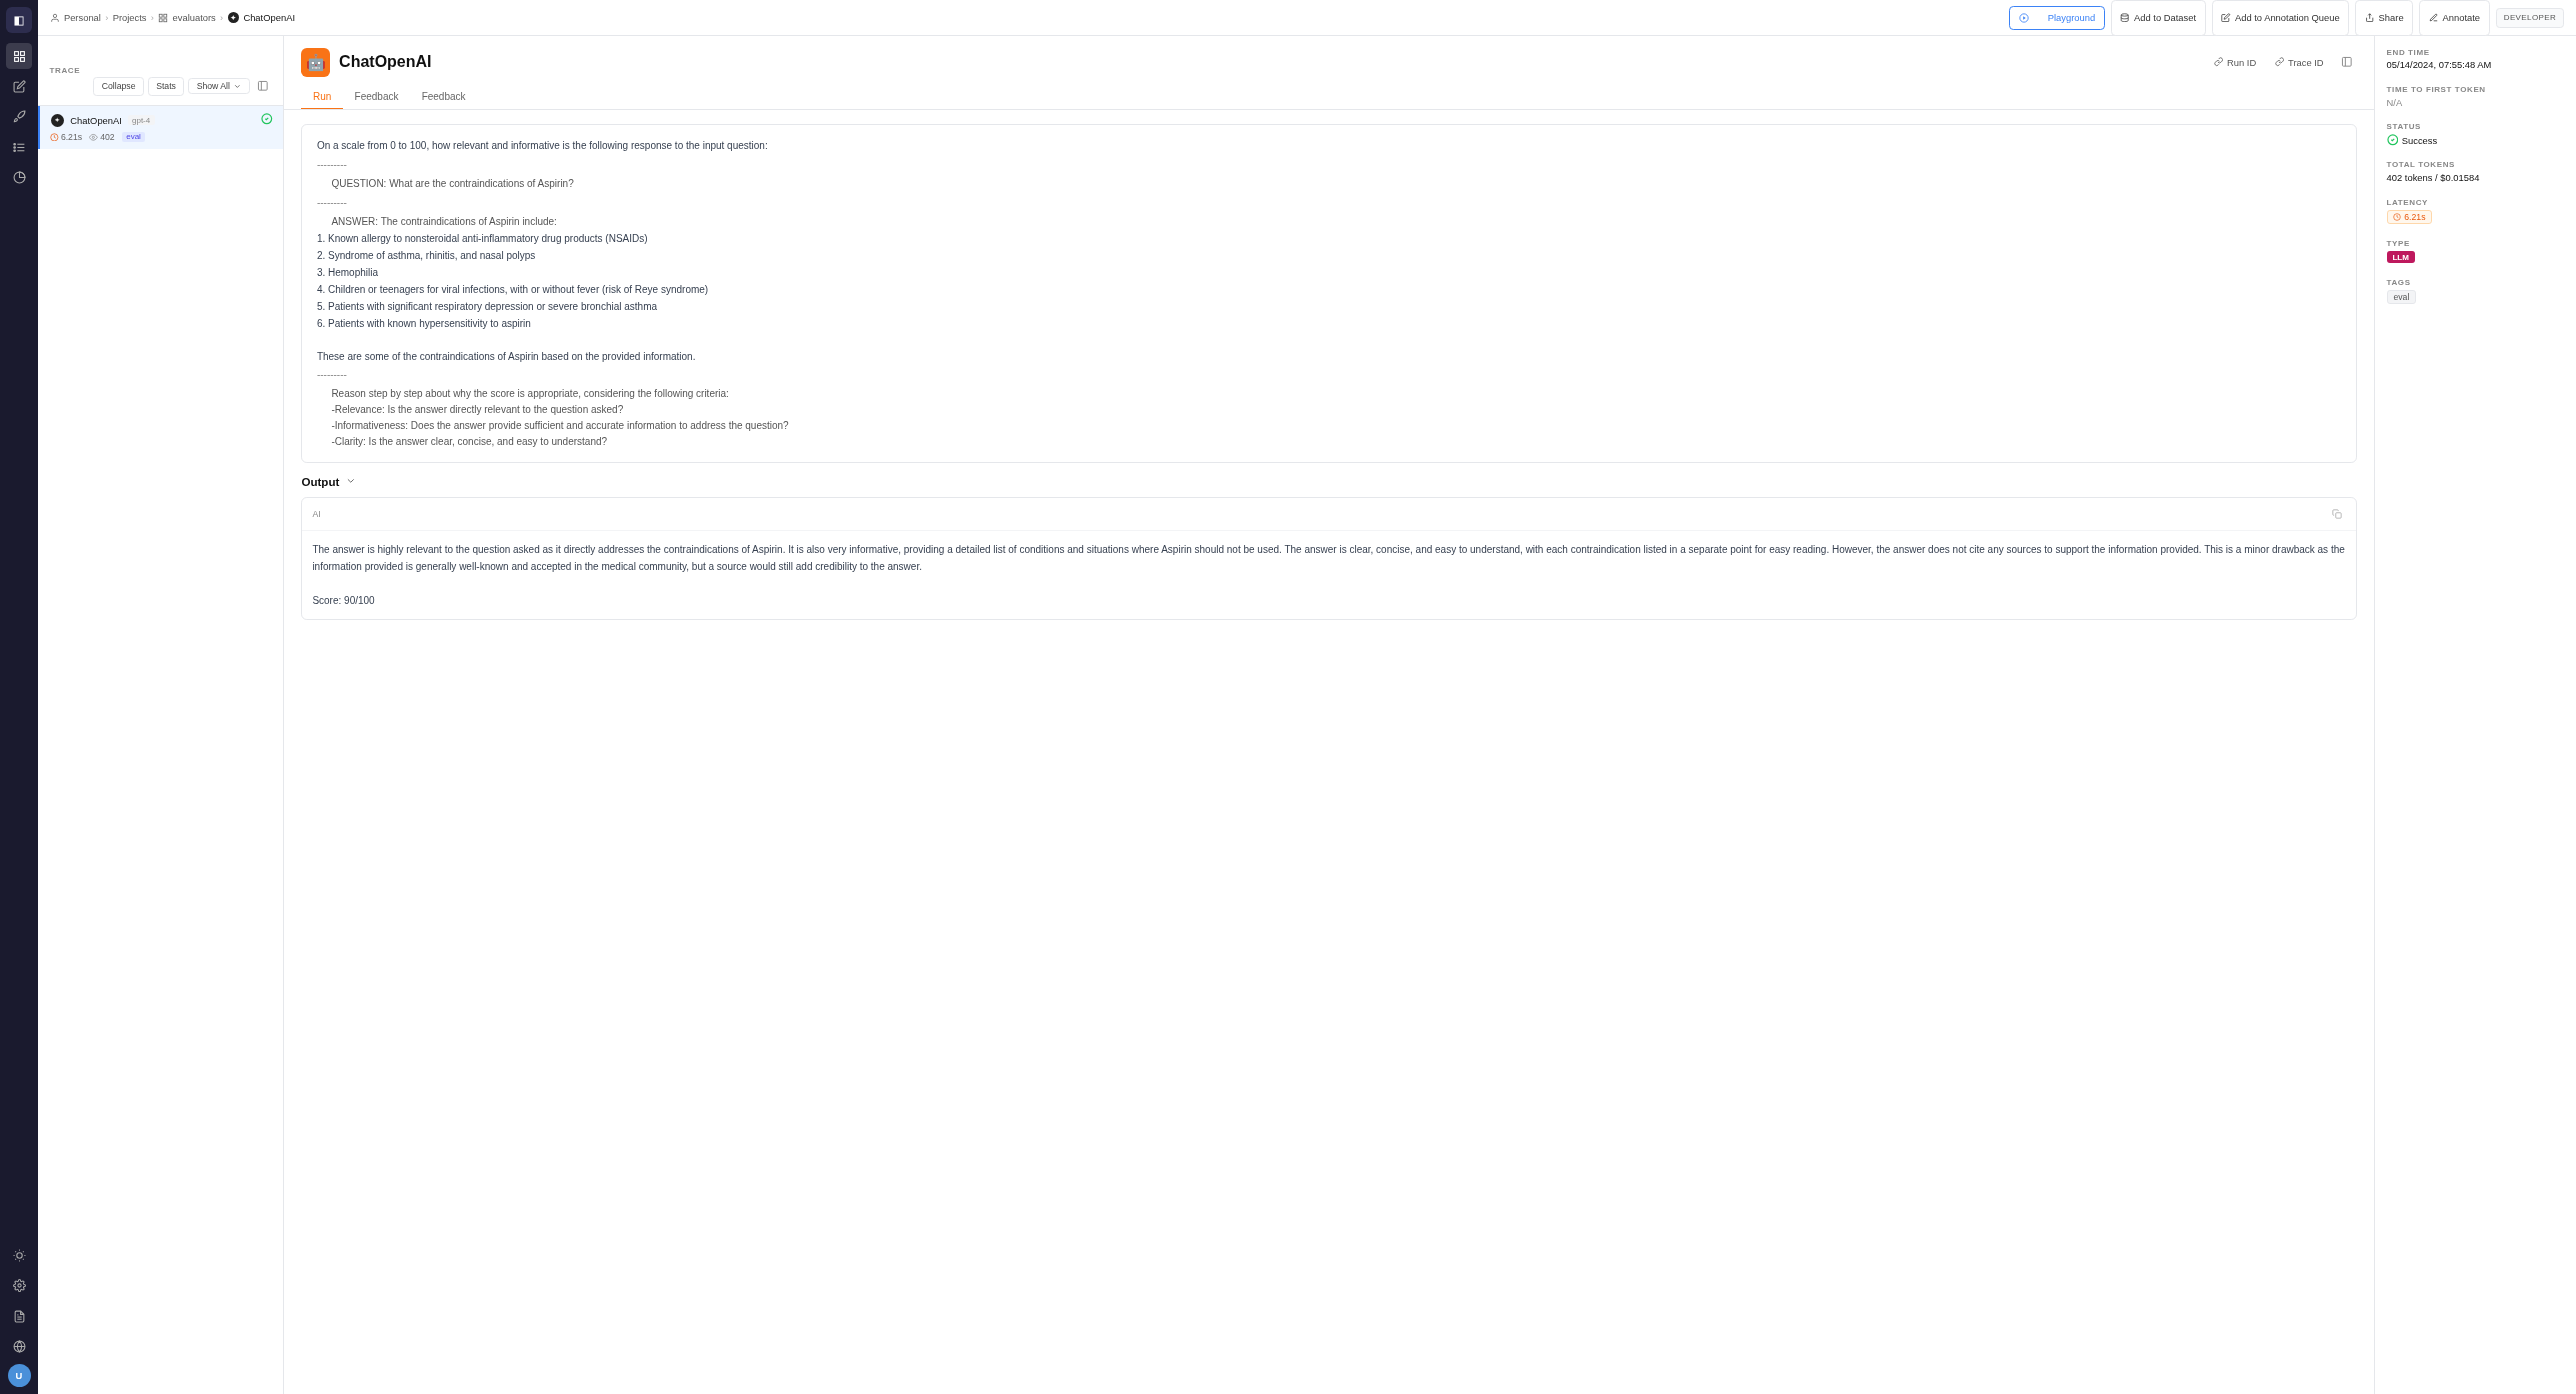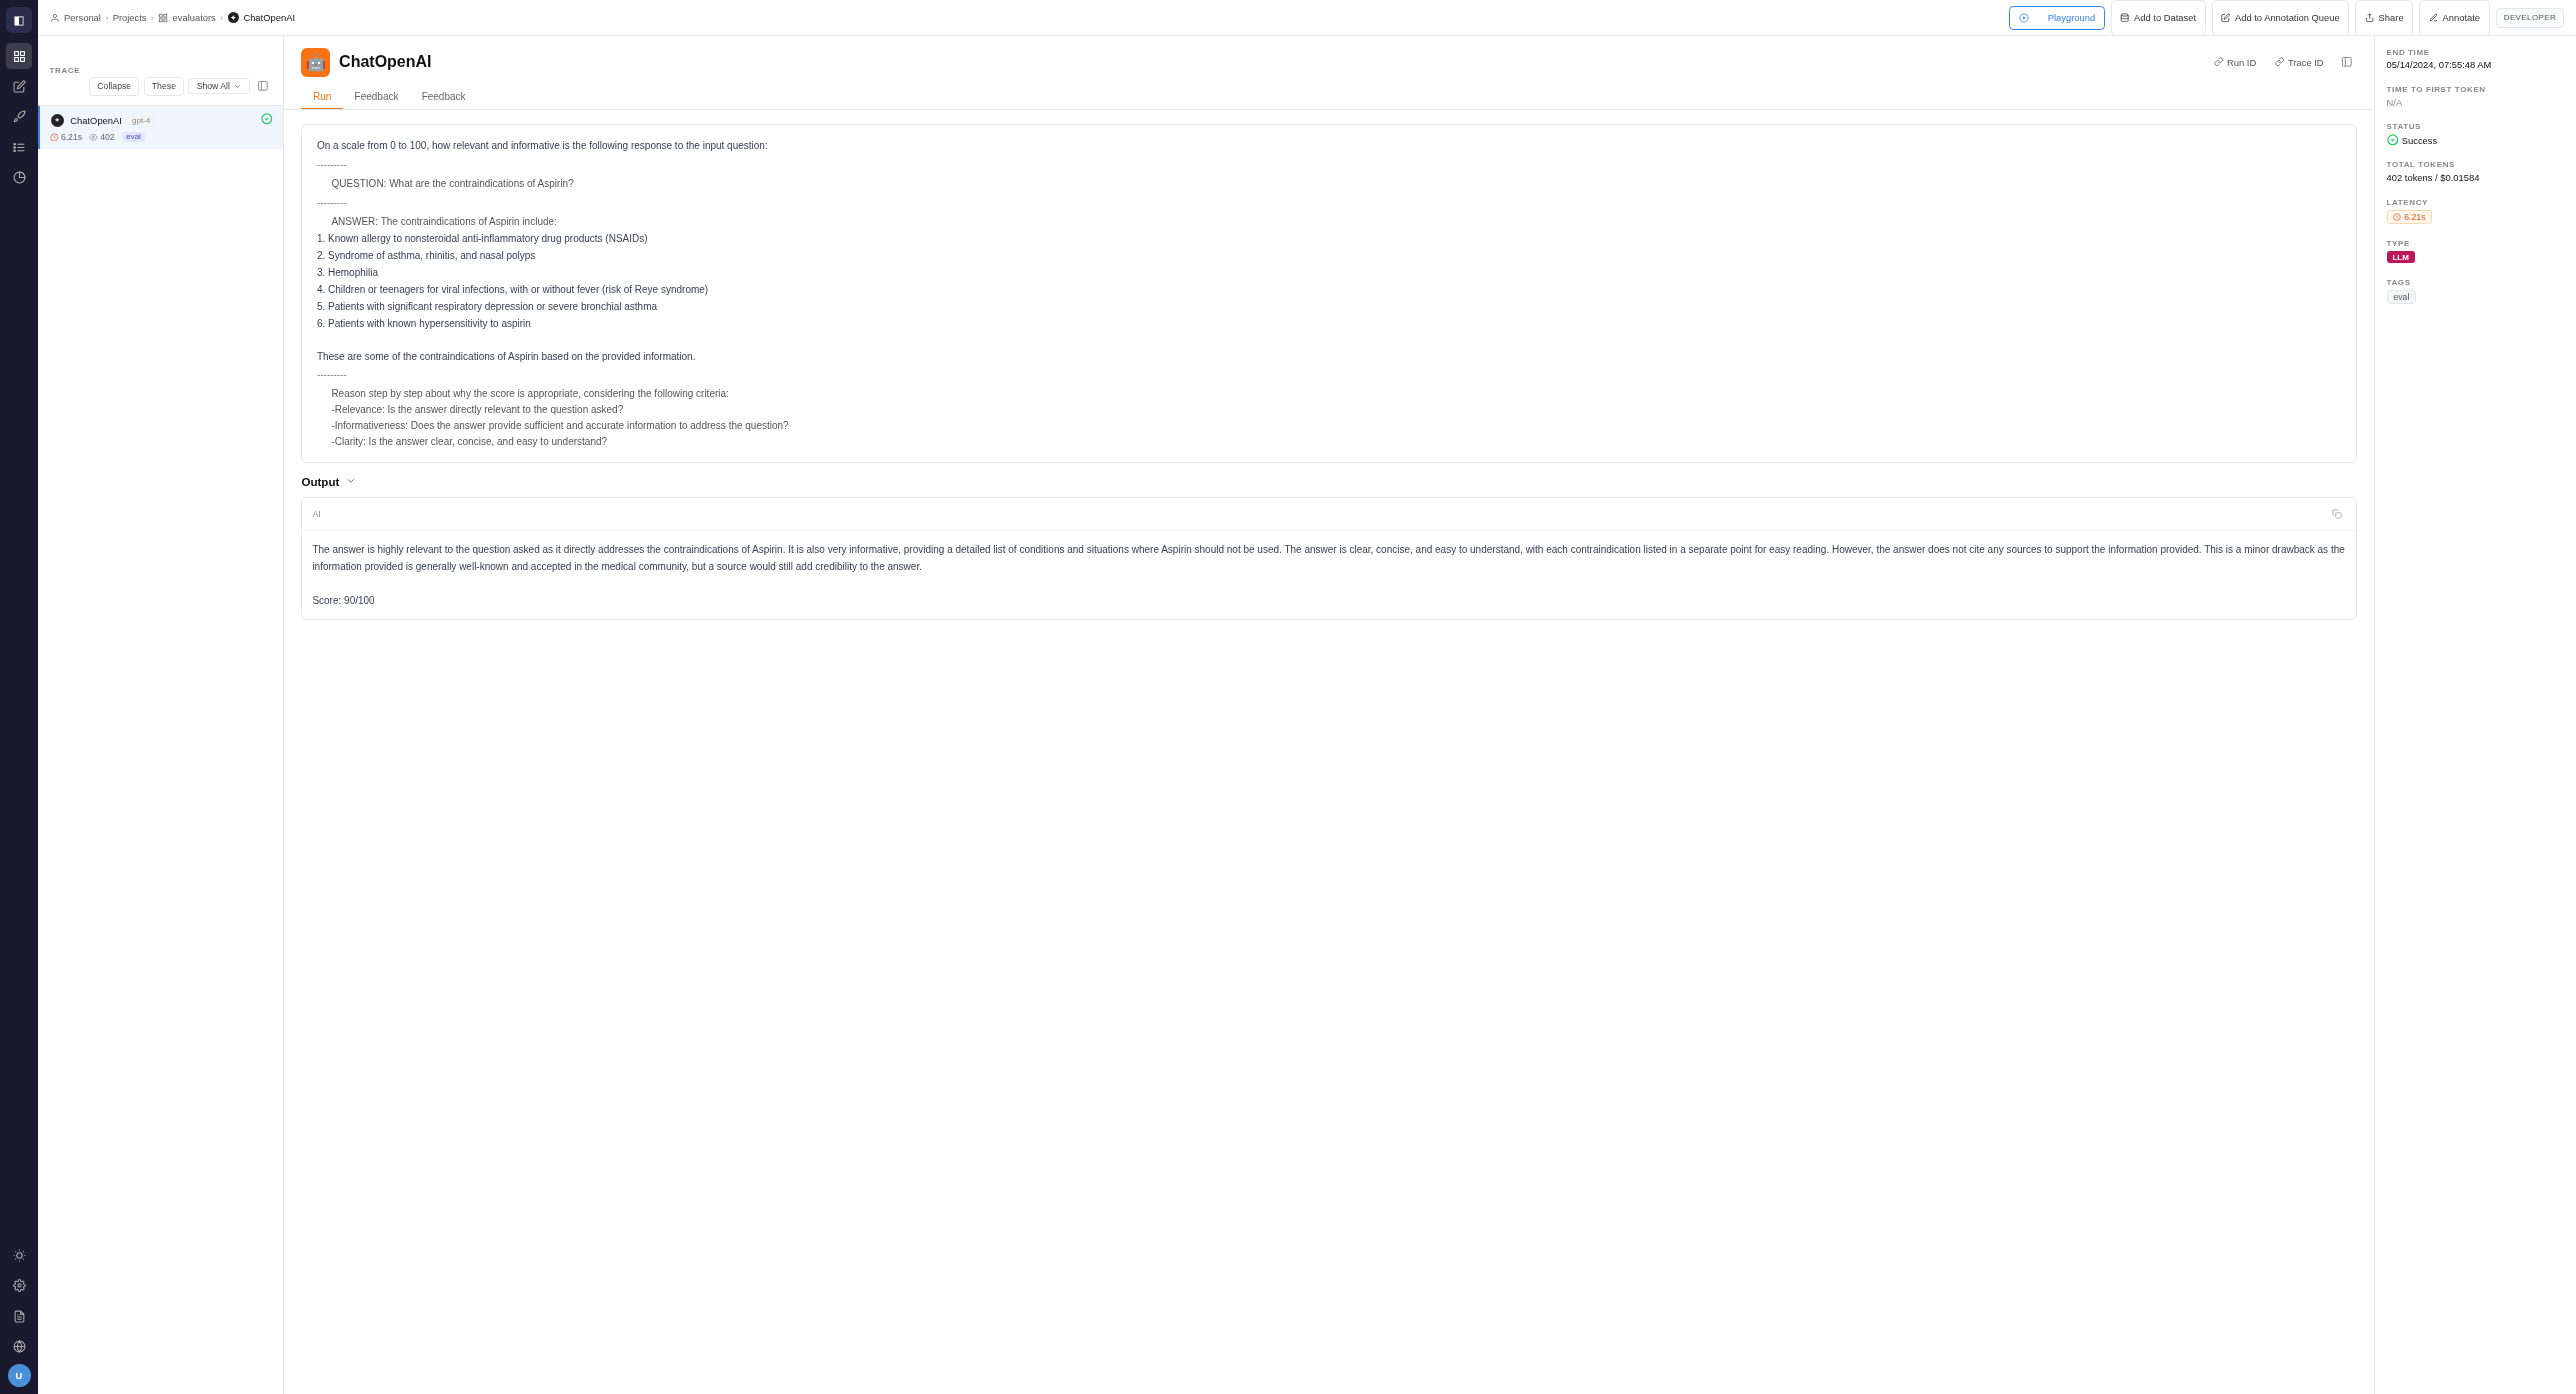--- a/index.html
+++ b/index.html
@@ -549,21 +549,21 @@
     </div>
   </div>
 
   <div class="body-area">
 
     <div class="trace-panel">
       <div class="trace-header">
         <span class="trace-title">TRACE</span>
         <div class="trace-controls">
           <button class="btn-sm">Collapse</button>
-          <button class="btn-sm">These</button>
+          <button class="btn-sm">Stats</button>
           <button class="btn-show-all">
             <span>Show All</span>
             <svg width="8.7" height="8.7" viewBox="0 0 24 24" fill="none" stroke="currentColor" stroke-width="2">
               <polyline points="6 9 12 15 18 9"></polyline>
             </svg>
           </button>
           <div class="trace-expand-icon">
             <svg width="11.6" height="11.6" viewBox="0 0 24 24" fill="none" stroke="currentColor" stroke-width="2">
               <rect x="3" y="3" width="18" height="18" rx="2"></rect>
               <line x1="9" y1="3" x2="9" y2="21"></line>

